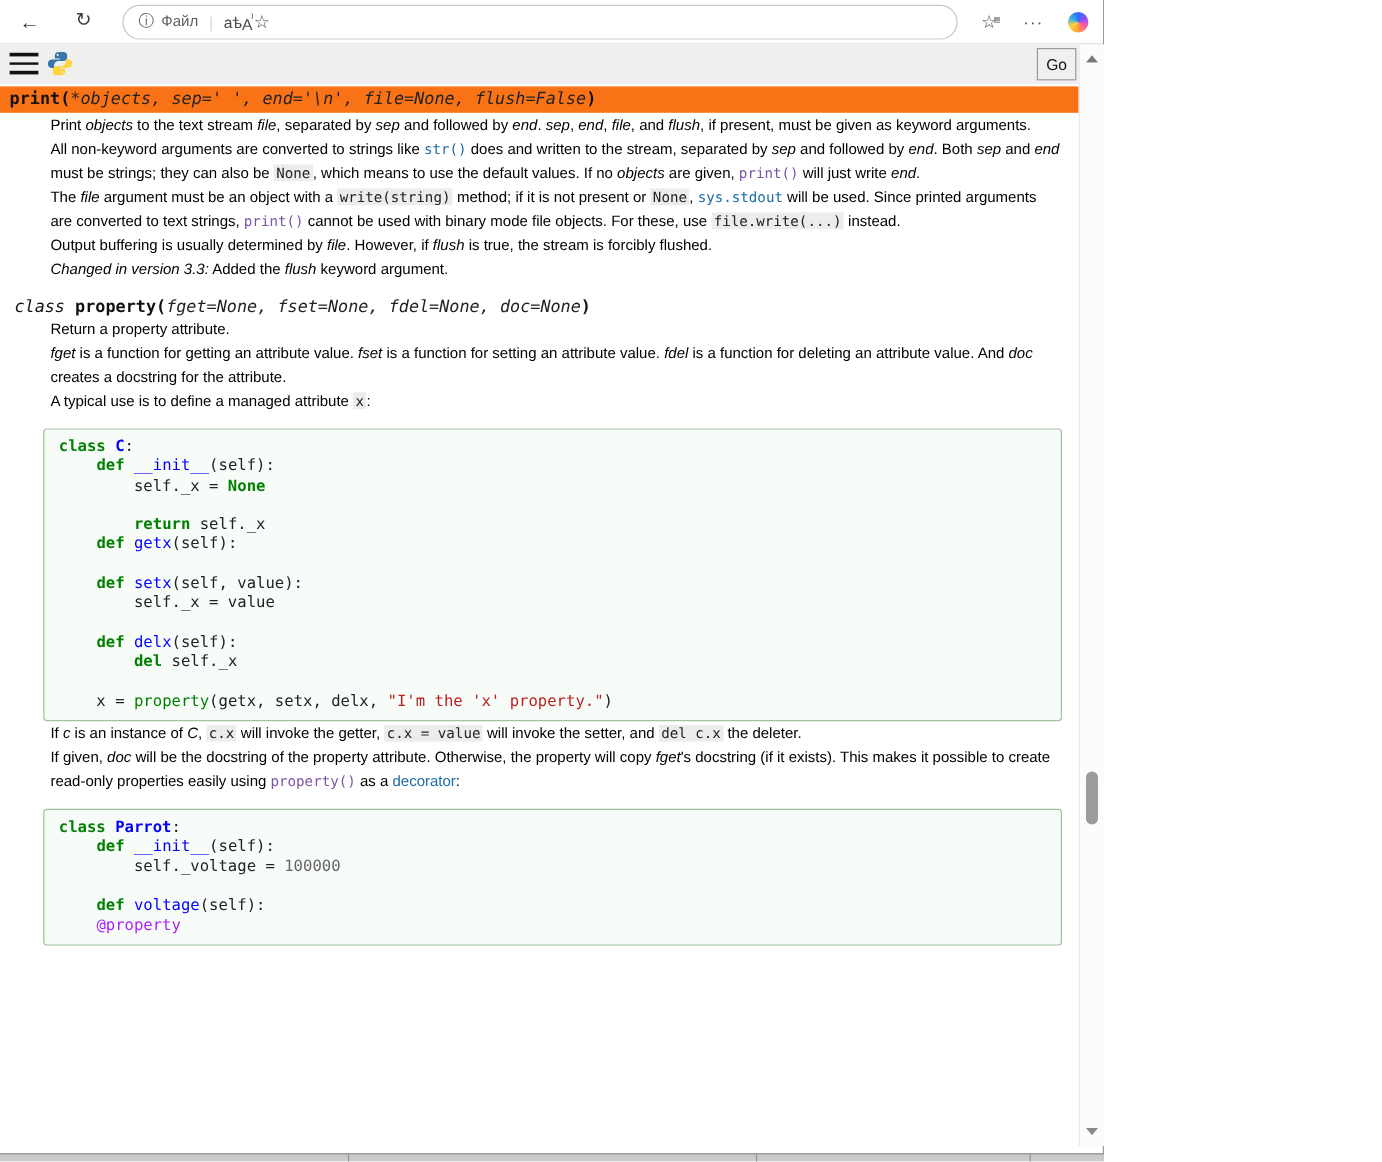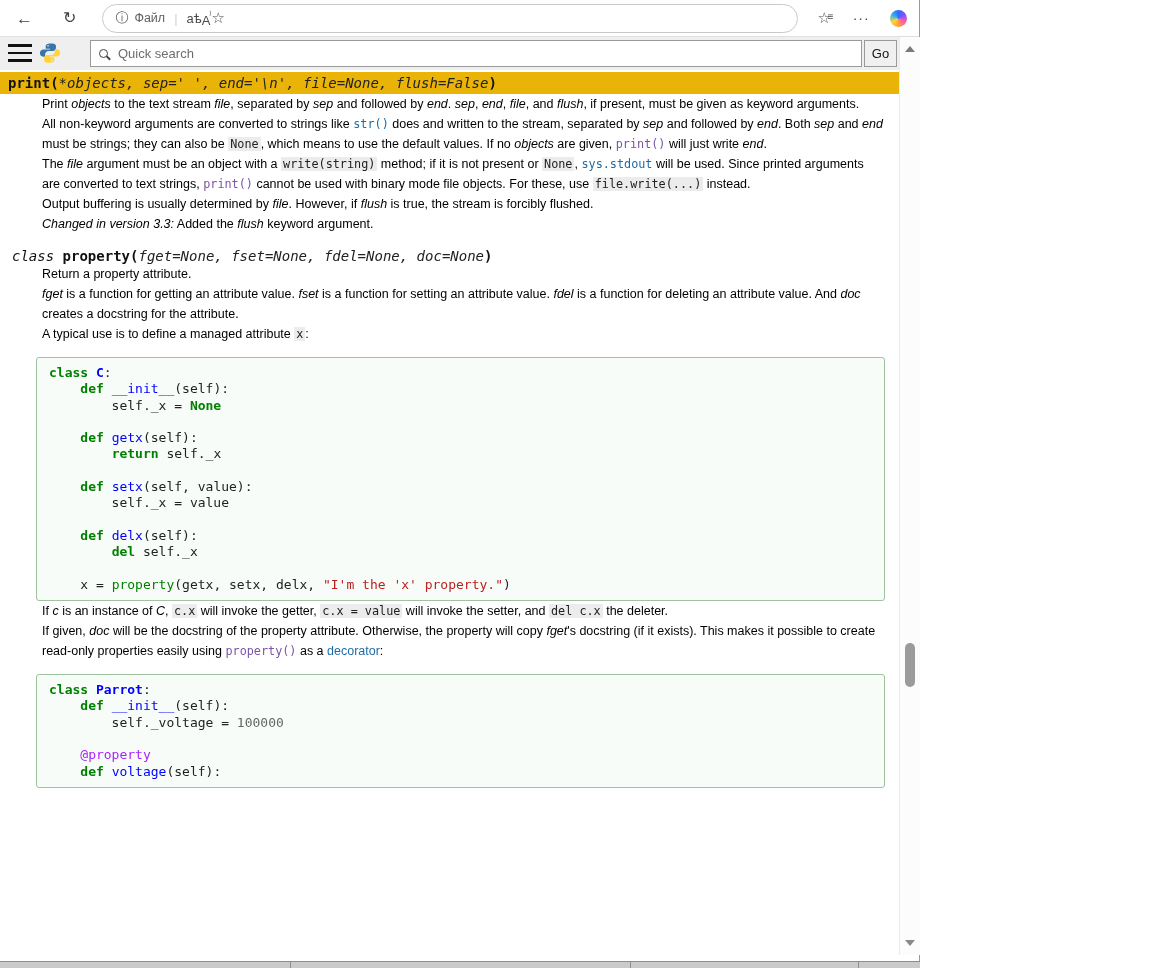--- a/index.html
+++ b/index.html
@@ -56,21 +56,21 @@
                   font-family:"Liberation Sans",sans-serif; background:transparent;
                   color:#222; }
   .search-input::placeholder { color:#6d6d6d; }
   .go-btn { position:absolute; left:864px; top:3px; width:33px; height:27px;
             background:#f0f0f0; border:1px solid #9a9a9a; font-size:13px;
             color:#111; display:flex; align-items:center; justify-content:center; }
 
   
   .content { position:absolute; top:70px; left:0; width:899px; height:885px;
              overflow:hidden; background:#fff; }
-  .sig-print { margin-top:2px; background:#eab308; padding:3px 8px 3px 8px;
+  .sig-print { margin-top:2px; background:#f97316; padding:3px 8px 3px 8px;
                font-family:"DejaVu Sans Mono", monospace; font-size:14px;
                color:#111; white-space:nowrap; }
   .sig-print .sigbold { font-weight:bold; }
   .sig-print .sigparams { font-style:italic; color:#222; }
   .sig-prop { margin:14px 0 0 12px; font-family:"DejaVu Sans Mono", monospace;
               font-size:14px; color:#111; white-space:nowrap; }
   .sig-prop .sigclass { font-style:italic; }
   .sig-prop .signame { font-weight:bold; }
   .sig-prop .sigparams { font-style:italic; color:#222; }
 
@@ -148,24 +148,20 @@
       <div></div>
       <div></div>
       <div></div>
     </div>
     <span class="pylogo">
       <svg viewBox="0 0 24 24" width="22" height="22">
         <path fill="#3776ab" d="M11.9 1.5c-2.6 0-4.6.9-4.6 2.9v2.9h4.7v.9H4.9C2.8 8.2 1 9.6 1 12.1s1.6 3.9 3.7 3.9h2v-2.7c0-2 1.8-3.6 3.9-3.6h4.7c1.8 0 3.2-1.4 3.2-3.2V4.4c0-1.9-1.7-2.9-3.6-2.9h-3zm-2 1.8c.5 0 .9.4.9.9s-.4.9-.9.9-.9-.4-.9-.9.4-.9.9-.9z"></path>
         <path fill="#ffd43b" d="M12.1 22.5c2.6 0 4.6-.9 4.6-2.9v-2.9H12v-.9h7.1c2.1 0 3.9-1.4 3.9-3.9s-1.6-3.9-3.7-3.9h-2v2.7c0 2-1.8 3.6-3.9 3.6H8.7c-1.8 0-3.2 1.4-3.2 3.2v2.1c0 1.9 1.7 2.9 3.6 2.9h3zm2-1.8c-.5 0-.9-.4-.9-.9s.4-.9.9-.9.9.4.9.9-.4.9-.9.9z"></path>
       </svg>
     </span>
-    <div class="search-box">
-      <span class="mag"></span>
-      <input class="search-input" type="text" placeholder="Quick search" style="">
-    </div>
     <div class="go-btn">Go</div>
   </div>
 
   <div class="content">
 
     <div class="sig-print"><span class="sigbold">print</span><span class="sigbold">(</span><span class="sigparams">*objects, sep=' ', end='\n', file=None, flush=False</span><span class="sigbold">)</span></div>
 
     <p class="doc mt5"><span class="s-plain">Print </span><span class="s-em">objects</span><span class="s-plain"> to the text stream </span><span class="s-em">file</span><span class="s-plain">, separated by </span><span class="s-em">sep</span><span class="s-plain"> and followed by </span><span class="s-em">end</span><span class="s-plain">. </span><span class="s-em">sep</span><span class="s-plain">, </span><span class="s-em">end</span><span class="s-plain">, </span><span class="s-em">file</span><span class="s-plain">, and </span><span class="s-em">flush</span><span class="s-plain">, if present, must be given as keyword arguments.</span></p>
     <p class="doc mt11"><span class="s-plain">All non-keyword arguments are converted to strings like </span><span class="s-codelink">str()</span><span class="s-plain"> does and written to the stream, separated by </span><span class="s-em">sep</span><span class="s-plain"> and followed by </span><span class="s-em">end</span><span class="s-plain">. Both </span><span class="s-em">sep</span><span class="s-plain"> and </span><span class="s-em">end</span><span class="s-plain"> must be strings; they can also be </span><span class="s-code">None</span><span class="s-plain">, which means to use the default values. If no </span><span class="s-em">objects</span><span class="s-plain"> are given, </span><span class="s-codevisited">print()</span><span class="s-plain"> will just write </span><span class="s-em">end</span><span class="s-plain">.</span></p>
     <p class="doc mt15"><span class="s-plain">The </span><span class="s-em">file</span><span class="s-plain"> argument must be an object with a </span><span class="s-code">write(string)</span><span class="s-plain"> method; if it is not present or </span><span class="s-code">None</span><span class="s-plain">, </span><span class="s-codelink">sys.stdout</span><span class="s-plain"> will be used. Since printed arguments are converted to text strings, </span><span class="s-codevisited">print()</span><span class="s-plain"> cannot be used with binary mode file objects. For these, use </span><span class="s-code">file.write(...)</span><span class="s-plain"> instead.</span></p>
@@ -176,42 +172,42 @@
 
     <p class="doc mt11"><span class="s-plain">Return a property attribute.</span></p>
     <p class="doc mt7"><span class="s-em">fget</span><span class="s-plain"> is a function for getting an attribute value. </span><span class="s-em">fset</span><span class="s-plain"> is a function for setting an attribute value. </span><span class="s-em">fdel</span><span class="s-plain"> is a function for deleting an attribute value. And </span><span class="s-em">doc</span><span class="s-plain"> creates a docstring for the attribute.</span></p>
     <p class="doc mt13"><span class="s-plain">A typical use is to define a managed attribute </span><span class="s-code">x</span><span class="s-plain">:</span></p>
 
     <div class="codeblock">
         <div class="code-line"><span class="s-kw">class </span><span class="s-cls">C</span><span class="s-plain">:</span></div>
         <div class="code-line"><span class="s-plain">    </span><span class="s-kw">def </span><span class="s-fn">__init__</span><span class="s-plain">(self):</span></div>
         <div class="code-line"><span class="s-plain">        self._x = </span><span class="s-const">None</span></div>
         <div class="code-line">&nbsp;</div>
+        <div class="code-line"><span class="s-plain">        </span><span class="s-kw">return</span><span class="s-plain"> self._x</span></div>
         <div class="code-line"><span class="s-plain">    </span><span class="s-kw">def </span><span class="s-fn">getx</span><span class="s-plain">(self):</span></div>
-        <div class="code-line"><span class="s-plain">        </span><span class="s-kw">return</span><span class="s-plain"> self._x</span></div>
         <div class="code-line">&nbsp;</div>
         <div class="code-line"><span class="s-plain">    </span><span class="s-kw">def </span><span class="s-fn">setx</span><span class="s-plain">(self, value):</span></div>
         <div class="code-line"><span class="s-plain">        self._x = value</span></div>
         <div class="code-line">&nbsp;</div>
         <div class="code-line"><span class="s-plain">    </span><span class="s-kw">def </span><span class="s-fn">delx</span><span class="s-plain">(self):</span></div>
         <div class="code-line"><span class="s-plain">        </span><span class="s-kw">del</span><span class="s-plain"> self._x</span></div>
         <div class="code-line">&nbsp;</div>
         <div class="code-line"><span class="s-plain">    x = </span><span class="s-builtin">property</span><span class="s-plain">(getx, setx, delx, </span><span class="s-str">"I'm the 'x' property."</span><span class="s-plain">)</span></div>
       </div>
 
     <p class="doc mt12"><span class="s-plain">If </span><span class="s-em">c</span><span class="s-plain"> is an instance of </span><span class="s-em">C</span><span class="s-plain">, </span><span class="s-code">c.x</span><span class="s-plain"> will invoke the getter, </span><span class="s-code">c.x = value</span><span class="s-plain"> will invoke the setter, and </span><span class="s-code">del c.x</span><span class="s-plain"> the deleter.</span></p>
     <p class="doc mt14"><span class="s-plain">If given, </span><span class="s-em">doc</span><span class="s-plain"> will be the docstring of the property attribute. Otherwise, the property will copy </span><span class="s-em">fget</span><span class="s-plain">'s docstring (if it exists). This makes it possible to create read-only properties easily using </span><span class="s-codevisited">property()</span><span class="s-plain"> as a </span><span class="s-link">decorator</span><span class="s-plain">:</span></p>
 
     <div class="codeblock">
         <div class="code-line"><span class="s-kw">class </span><span class="s-cls">Parrot</span><span class="s-plain">:</span></div>
         <div class="code-line"><span class="s-plain">    </span><span class="s-kw">def </span><span class="s-fn">__init__</span><span class="s-plain">(self):</span></div>
         <div class="code-line"><span class="s-plain">        self._voltage = </span><span class="s-num">100000</span></div>
         <div class="code-line">&nbsp;</div>
+        <div class="code-line"><span class="s-plain">    </span><span class="s-kw">def </span><span class="s-fn">voltage</span><span class="s-plain">(self):</span></div>
         <div class="code-line"><span class="s-plain">    </span><span class="s-dec">@property</span></div>
-        <div class="code-line"><span class="s-plain">    </span><span class="s-kw">def </span><span class="s-fn">voltage</span><span class="s-plain">(self):</span></div>
       </div>
 
   </div>
 
   <div class="scrollbar">
     <div class="scroll-up"></div>
     <div class="scroll-thumb"></div>
     <div class="scroll-down"></div>
   </div>
 

